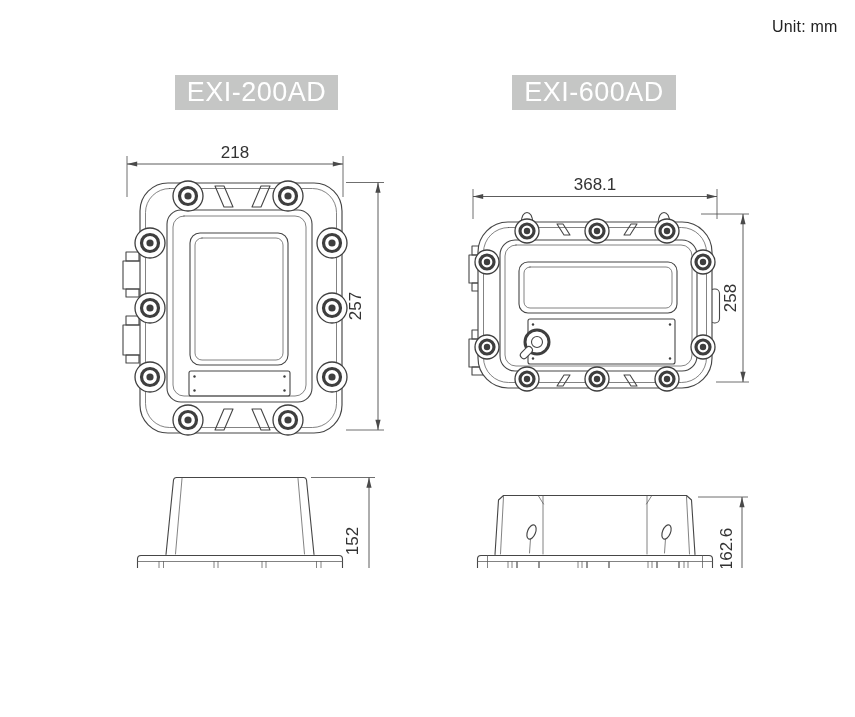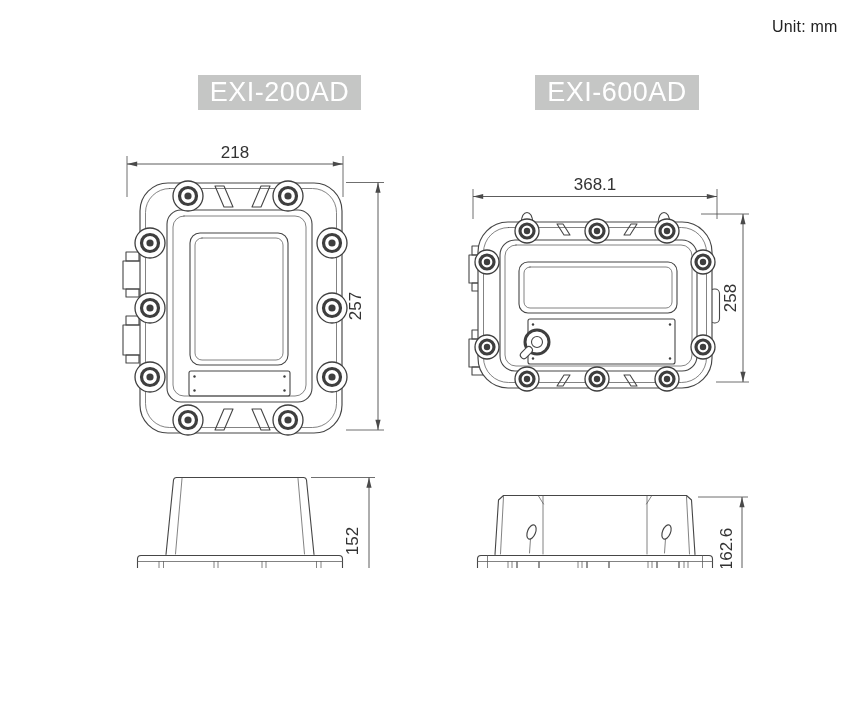--- a/index.html
+++ b/index.html
@@ -2,21 +2,21 @@
 <html><head>
 <meta charset="utf-8">
 <style>
   html,body{margin:0;padding:0;background:#fff;}
   .canvas{position:relative;width:855px;height:568px;background:#ffffff;overflow:hidden;
           font-family:"Liberation Sans",sans-serif;}
   .unit-label{position:absolute;top:18px;left:772px;width:80px;font-size:16px;color:#222;
               letter-spacing:0.2px;}
   .model-label{position:absolute;top:75px;height:35px;background:#c5c6c5;color:#ffffff;
                display:flex;align-items:center;justify-content:center;font-size:27px;
-               letter-spacing:0.5px;margin-left:23px;}
+               letter-spacing:0.5px;}
   #label-200{left:175px;width:163px;}
   #label-600{left:512px;width:164px;text-align:center;}
   svg{position:absolute;left:0;top:0;}
   .ln{fill:none;stroke:#464646;stroke-width:1.1;stroke-linejoin:round;stroke-linecap:round;}
   .lnf{fill:#ffffff;stroke:#464646;stroke-width:1.15;stroke-linejoin:round;}
   .thin{fill:none;stroke:#5a5a5a;stroke-width:0.75;stroke-linejoin:round;stroke-linecap:round;}
   .ext{stroke:#4a4a4a;stroke-width:0.8;fill:none;}
   .dimline{stroke:#4a4a4a;stroke-width:0.9;fill:none;}
   .dimtext{font-family:"Liberation Sans",sans-serif;font-size:17px;fill:#333333;}
   .bolt-o{fill:#ffffff;stroke:#3e3e3e;stroke-width:1.3;}

